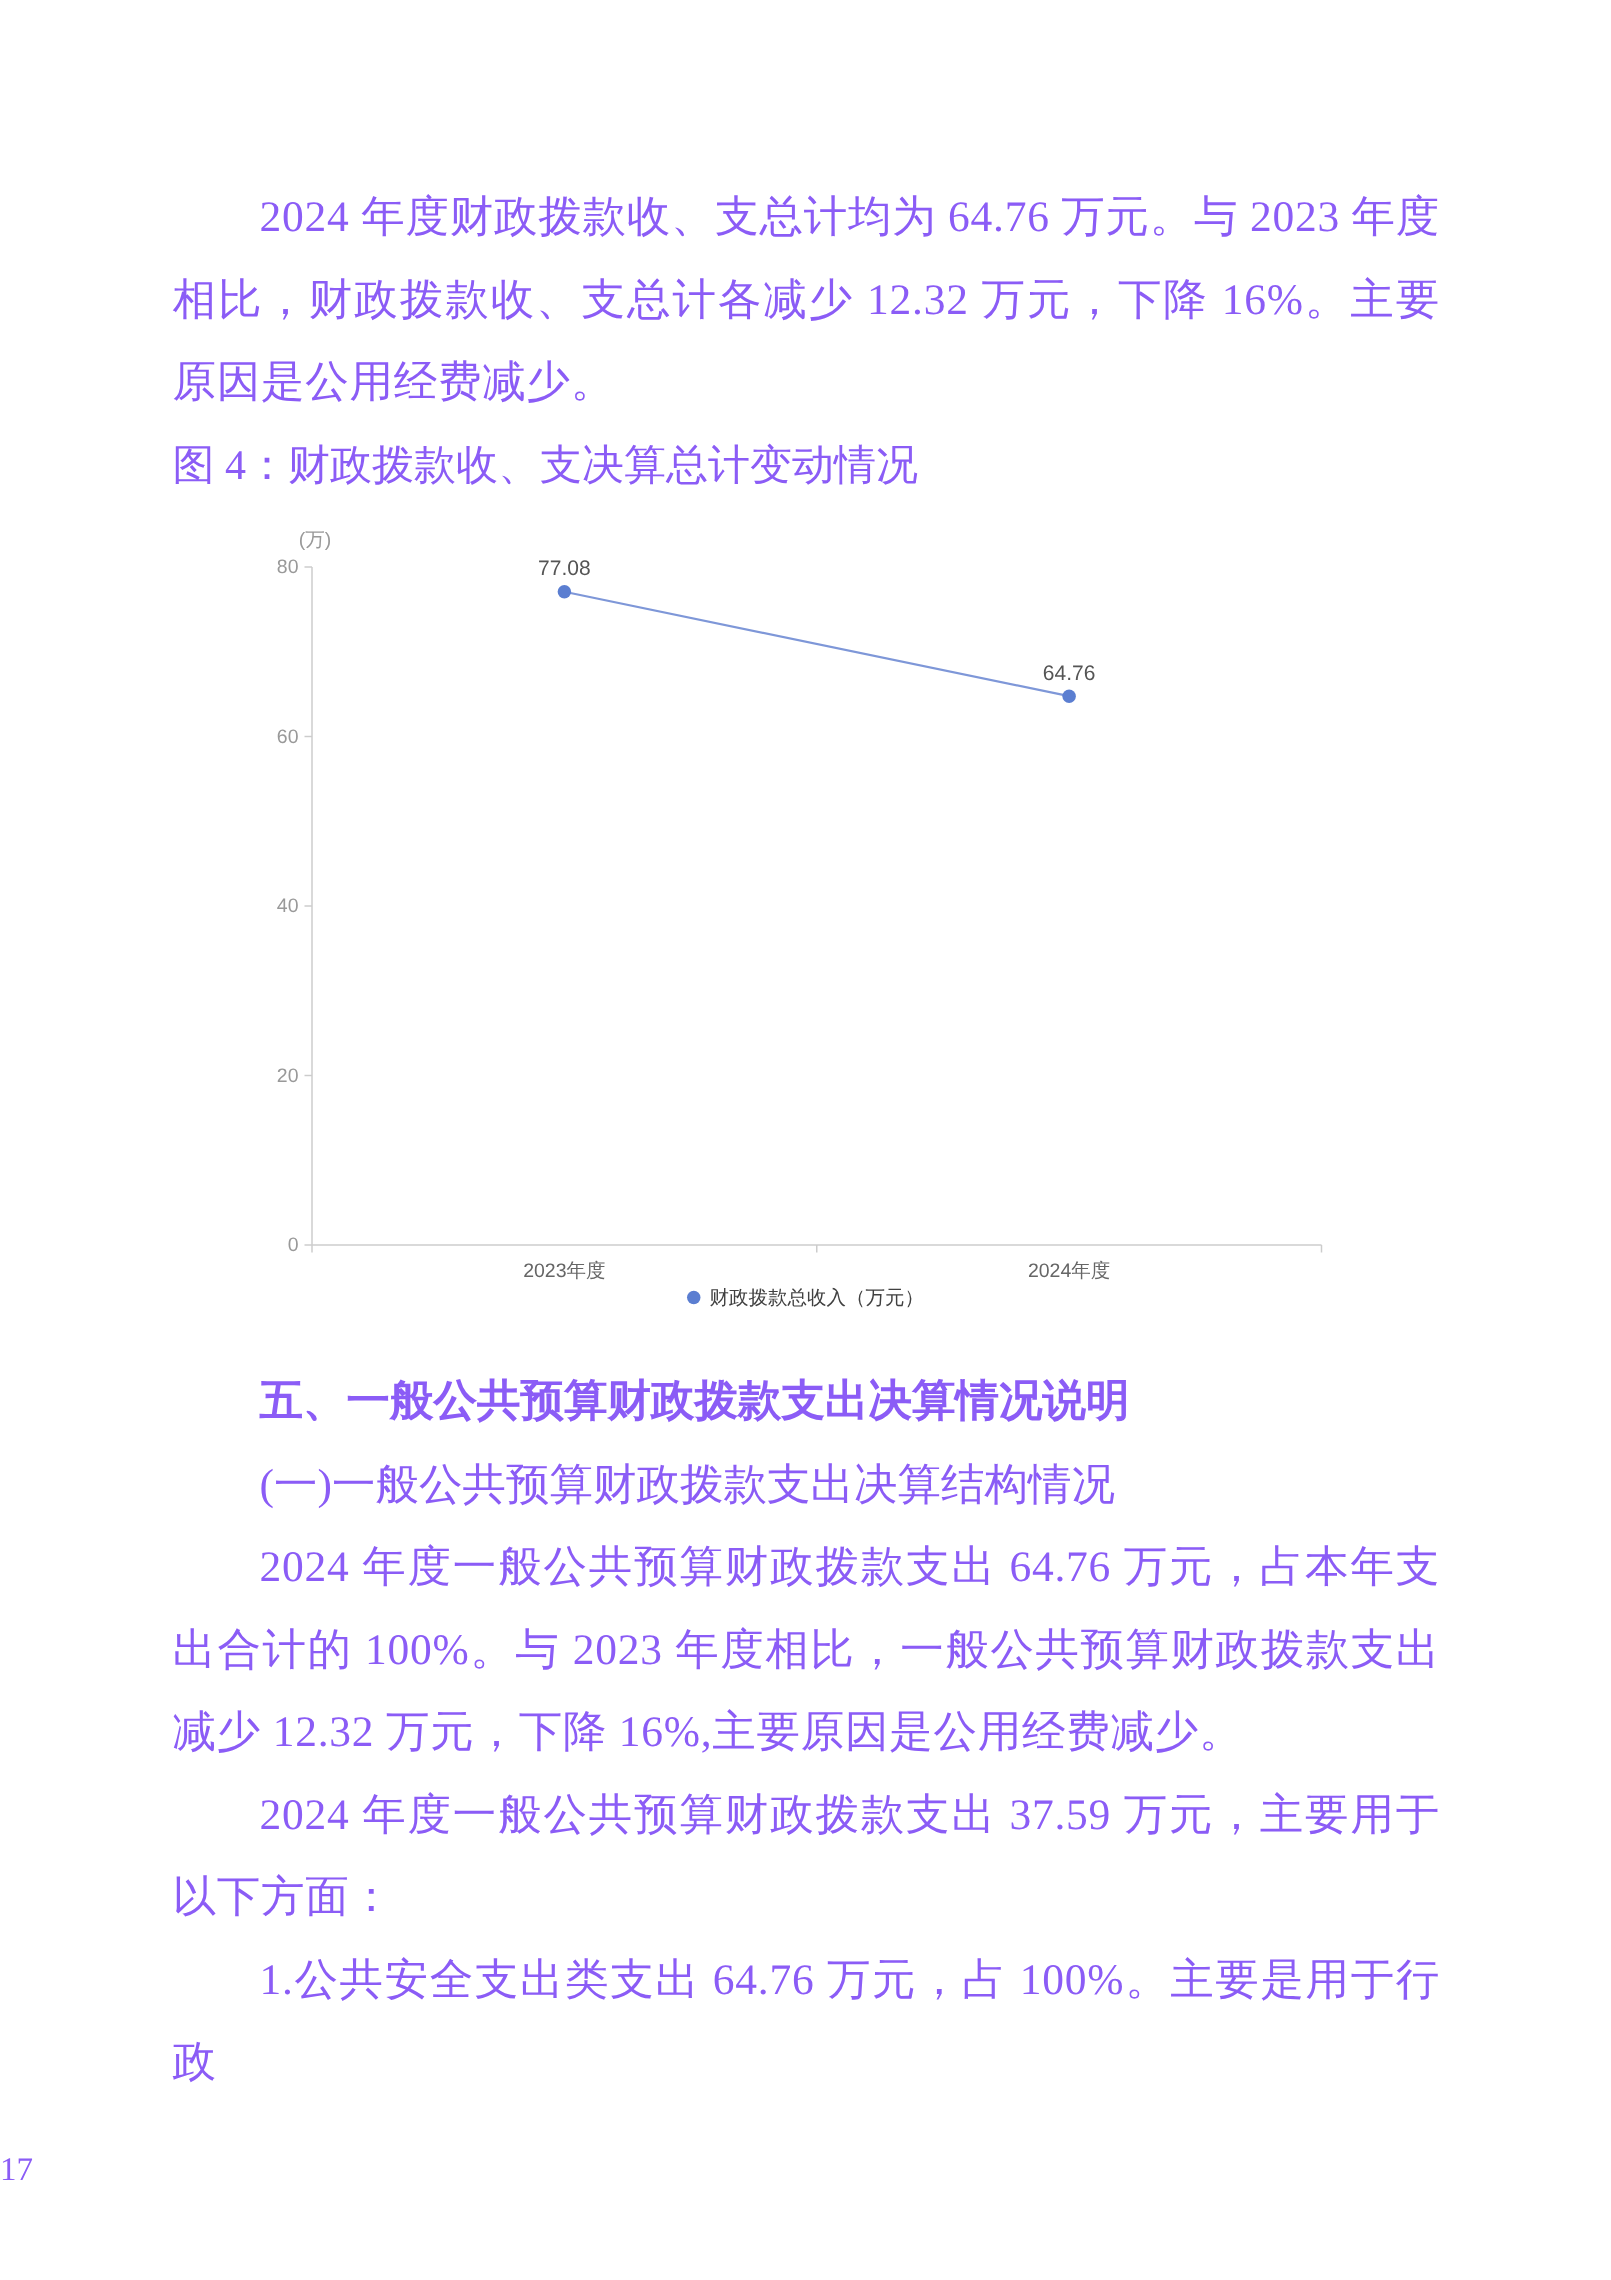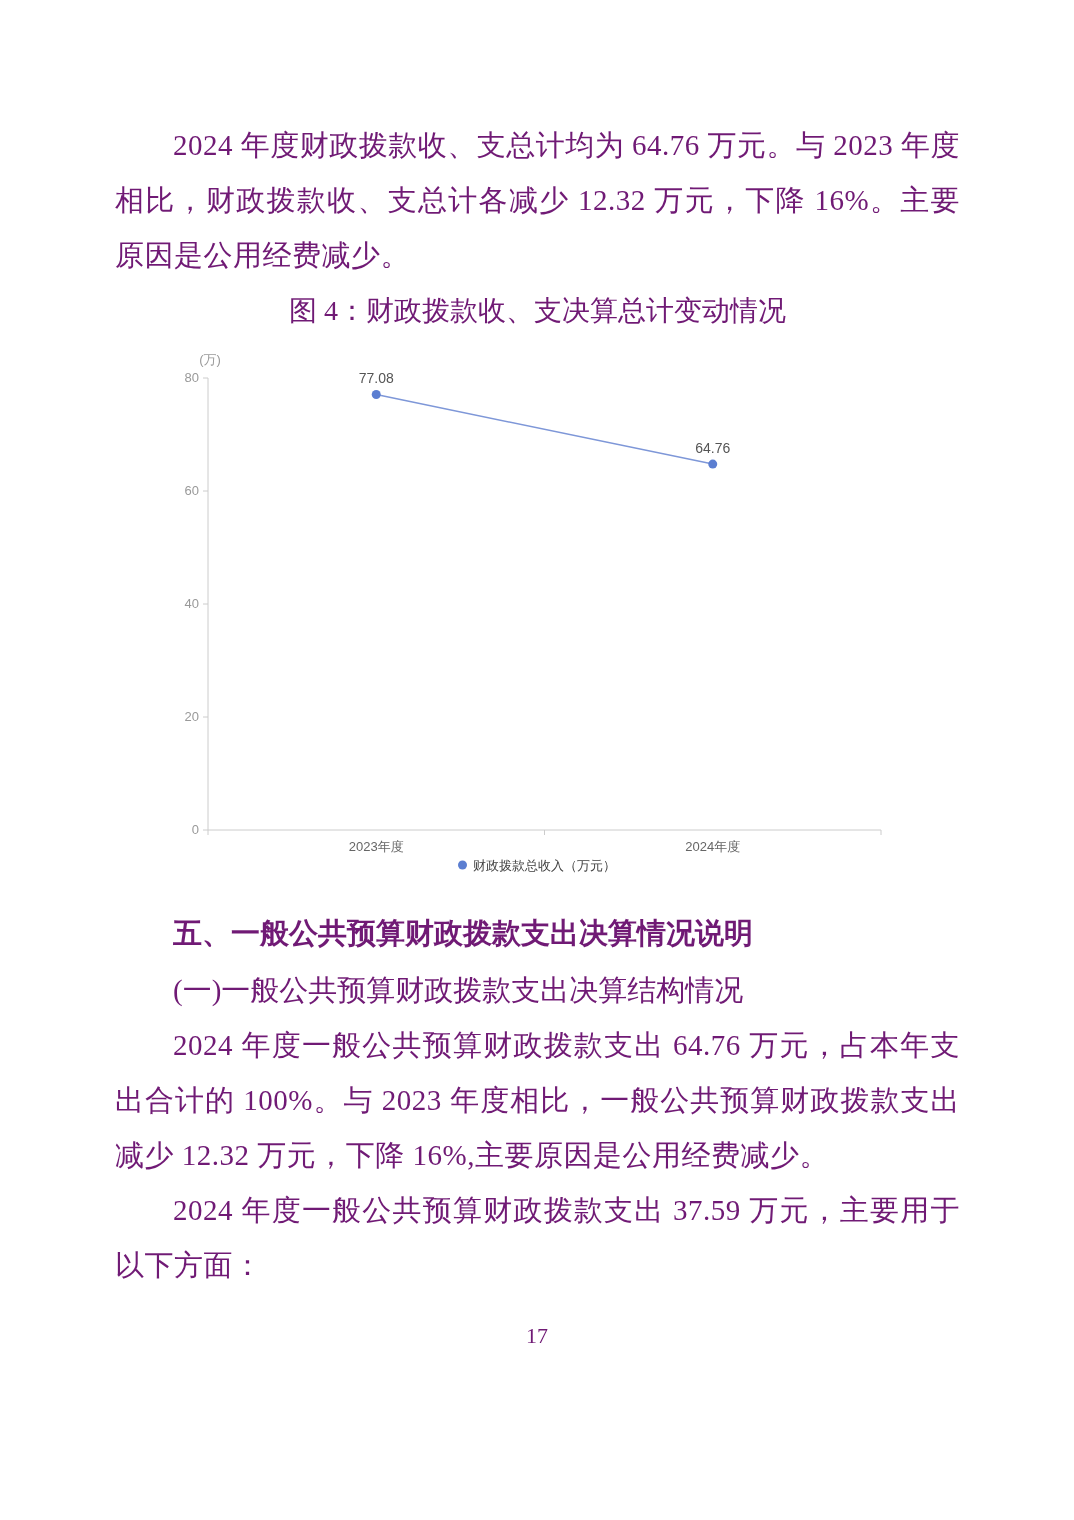--- a/index.html
+++ b/index.html
@@ -3,52 +3,51 @@
 <meta charset="utf-8">
 <style>
   html,body{margin:0;padding:0;background:#ffffff;}
   .page{
     position:relative;
     width:1074px;height:1520px;
     background:#ffffff;
     box-sizing:border-box;
     padding-top:118px;
     font-family:"Liberation Serif","DejaVu Serif",serif;
-    color:#701a75;
+    color:#8b5cf6;
     overflow:hidden;
   }
   .text{margin-left:115px;margin-right:114px;}
   .body-para{
     margin-top:0;margin-bottom:0;
     font-size:29px;line-height:55px;
     text-align:justify;
     text-indent:2em;
     letter-spacing:0.5px;
   }
   .figure-caption{
     font-size:28px;line-height:55px;
-    text-align:center;
+    text-align:left;
   }
   .chart-wrap{position:relative;width:1074px;height:545px;}
   .chart-wrap svg{display:block;font-family:"Liberation Sans","DejaVu Sans",sans-serif;}
   .section-heading{
     margin:25px 114px 0 115px;
     font-family:Liberation Mono, monospace;
     font-weight:700;
     font-size:29px;line-height:55px;
     text-indent:2em;
   }
   .sub-heading{
     font-size:29px;line-height:55px;
     text-indent:2em;
   }
   .page-number{
     margin-top:28px;
     font-size:22px;line-height:30px;
-    text-align:center;
   }
 </style>
 </head>
 <body>
 
 <div class="page">
 
   <p class="text body-para">2024 年度财政拨款收、支总计均为 64.76 万元。与 2023 年度相比，财政拨款收、支总计各减少 12.32 万元，下降 16%。主要原因是公用经费减少。</p>
 
   <div class="text figure-caption">图 4：财政拨款收、支决算总计变动情况</div>
@@ -85,16 +84,17 @@
 
   <h2 class="section-heading">五、一般公共预算财政拨款支出决算情况说明</h2>
 
   <div class="text sub-heading">(一)一般公共预算财政拨款支出决算结构情况</div>
 
   <p class="text body-para">2024 年度一般公共预算财政拨款支出 64.76 万元，占本年支出合计的 100%。与 2023 年度相比，一般公共预算财政拨款支出减少 12.32 万元，下降 16%,主要原因是公用经费减少。</p>
 
 
   <p class="text body-para">2024 年度一般公共预算财政拨款支出 37.59 万元，主要用于以下方面：</p>
 
+  <p class="text body-para">1.公共安全支出类支出 64.76 万元，占 100%。主要是用于行政</p>
 
   <div class="page-number">17</div>
 
 </div>
 
 </body></html>

